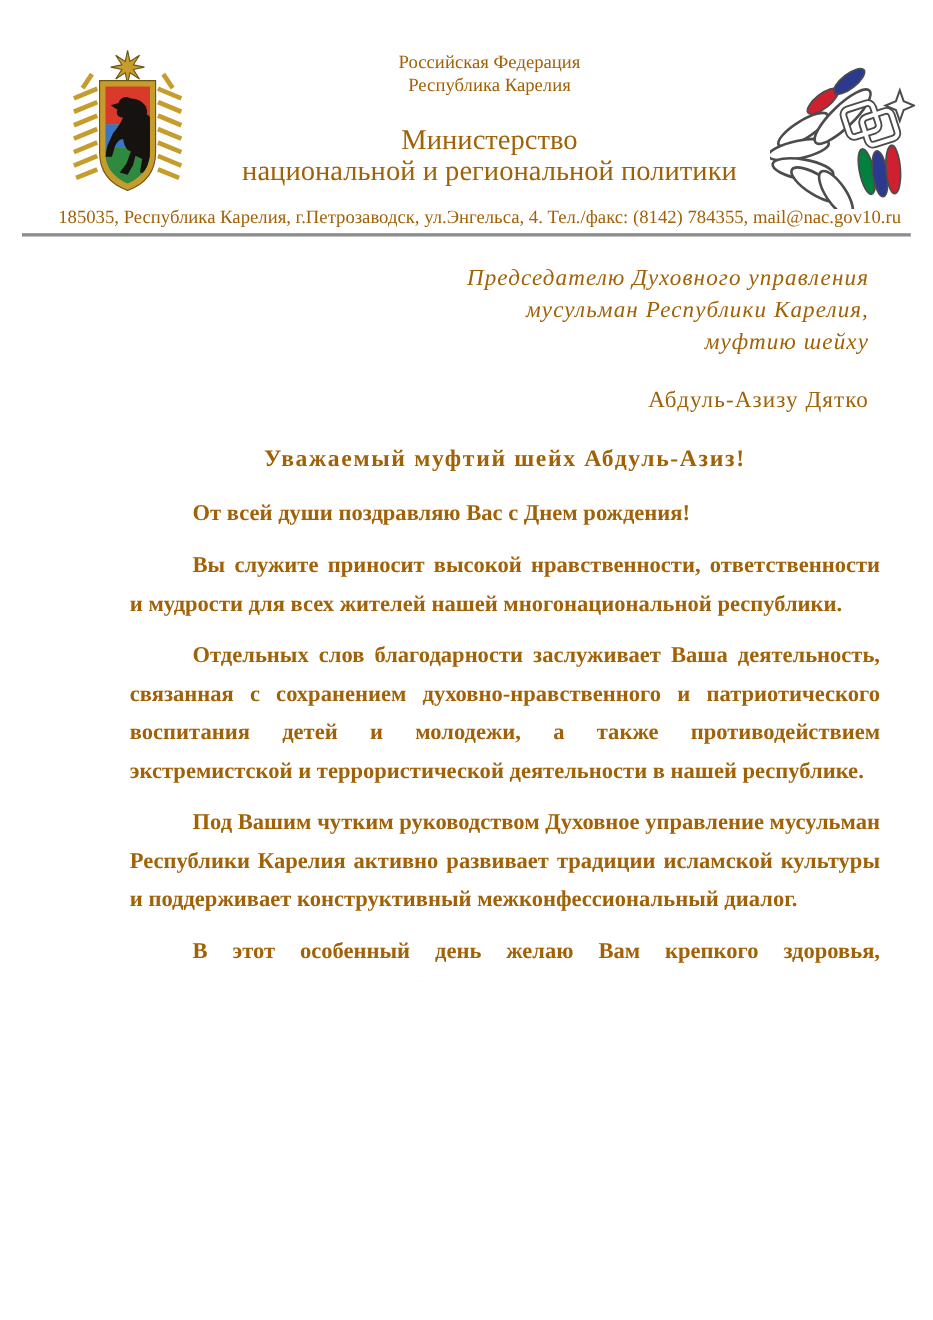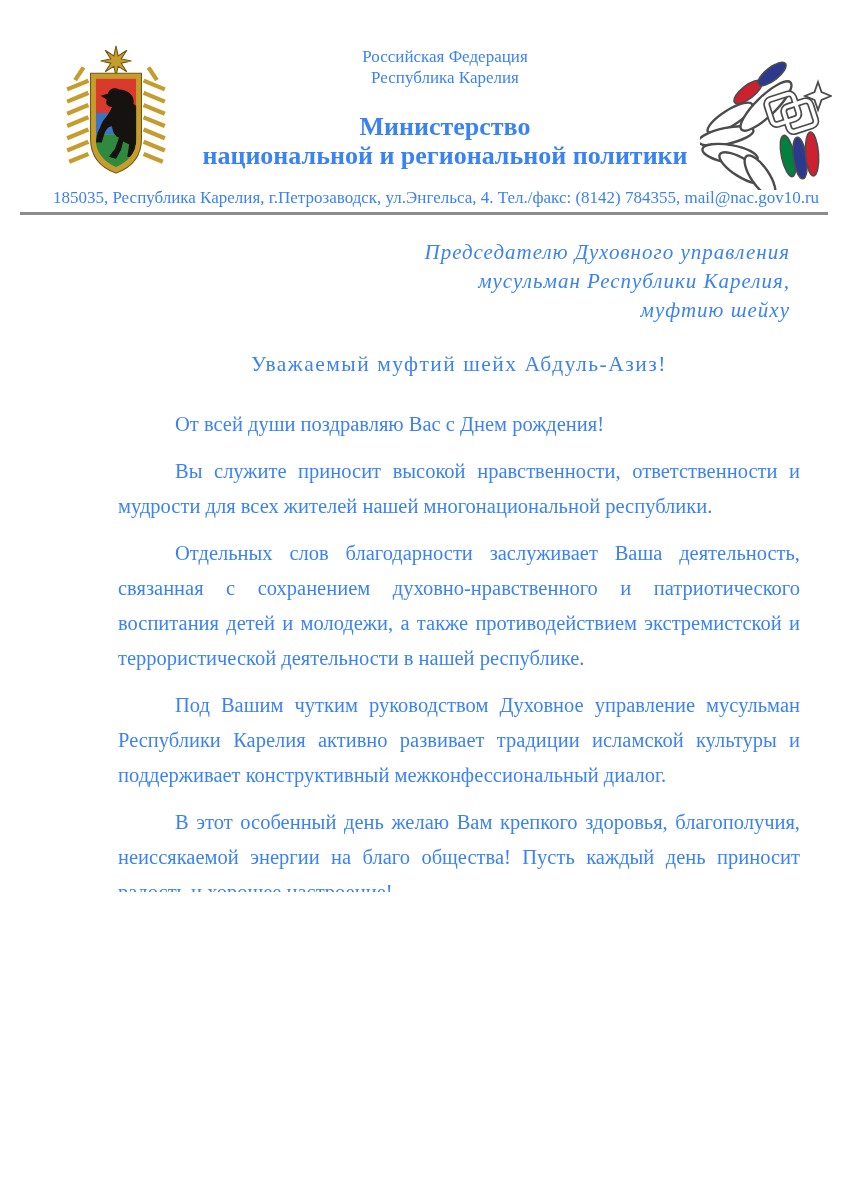--- a/index.html
+++ b/index.html
@@ -2,65 +2,65 @@
 <html><head>
 <meta charset="utf-8">
 <style>
   * { margin:0; padding:0; box-sizing:border-box; }
   html,body { background:#ffffff; }
   .page {
     position:relative;
     width:848px; height:892px;
     background:#ffffff;
     font-family:"Liberation Serif", serif;
-    color:#3b82f6;
+    color:#a16207;
     overflow:hidden;
   }
   
   .header { position:relative; height:216px; }
   .arms { position:absolute; left:62px; top:44px; width:108px; height:136px; }
   .emblem { position:absolute; left:700px; top:54px; width:132px; height:136px; }
   .header-text {
     position:absolute; top:46px; left:445px; transform:translateX(-50%);
     text-align:center; white-space:nowrap;
   }
   .header-text .small-line { font-size:17px; line-height:21px; }
-  .ministry { font-weight:bold; font-size:26px; line-height:29px; margin-top:24px; }
+  .ministry { font-weight:normal; font-size:26px; line-height:29px; margin-top:24px; }
   .address-line {
     position:absolute; top:188px; left:12px; width:100%;
     text-align:center; font-size:17px;
   }
   .header-rule {
     position:absolute; top:212px; left:20px; width:808px; height:3px;
     background:#8c8c8c; border:none;
   }
   
   .recipient {
     margin:22px 58px 0 0;
     text-align:right;
     font-size:21px; line-height:29px; letter-spacing:1px;font-style:italic;
   }
   .addressee-name {
     margin:24px 58px 0 0;
     text-align:right;
     font-size:21px; line-height:29px; letter-spacing:1px;
   }
   
-  .letter-body { margin:0 48px 0 118px; }
+  .letter-body { margin:0 48px 0 118px;font-weight:bold; }
   .salutation {
     margin-top:26px;
     text-align:center;
     font-size:21.5px; line-height:27px; letter-spacing:1.5px;
   }
   .letter-body p.para {
     font-size:20.5px; line-height:35px;
     text-align:justify; text-indent:57px;
     margin:0 0 12px 0;
   }
-  .letter-body p.para.first { margin-top:29px; }
+  .letter-body p.para.first { margin-top:19px; }
   
   .signature-row {
     position:relative;
     margin:52px 43px 0 122px;
     display:flex; justify-content:space-between; align-items:center;
     font-size:21px;
   }
   .sig-scribble {
     position:absolute; left:185px; top:-36px;
     width:345px; height:118px;
@@ -165,20 +165,21 @@
 
     <div class="address-line">185035, Республика Карелия, г.Петрозаводск, ул.Энгельса, 4. Тел./факс: (8142) 784355, mail@nac.gov10.ru</div>
     <div class="header-rule"></div>
   </div>
 
   <div class="recipient">
     <div>Председателю Духовного управления</div>
     <div>мусульман Республики Карелия,</div>
     <div>муфтию шейху</div>
   </div>
+  <div class="addressee-name">Абдуль-Азизу Дятко</div>
 
   <div class="letter-body">
     <div class="salutation">Уважаемый муфтий шейх Абдуль-Азиз!</div>
     <p class="para first">От всей души поздравляю Вас с Днем рождения!</p>
     <p class="para">Вы служите приносит высокой нравственности, ответственности и мудрости для всех жителей нашей многонациональной республики.</p>
     <p class="para">Отдельных слов благодарности заслуживает Ваша деятельность, связанная с сохранением духовно-нравственного и патриотического воспитания детей и молодежи, а также противодействием экстремистской и террористической деятельности в нашей республике.</p>
     <p class="para">Под Вашим чутким руководством Духовное управление мусульман Республики Карелия активно развивает традиции исламской культуры и поддерживает конструктивный межконфессиональный диалог.</p>
     <p class="para">В этот особенный день желаю Вам крепкого здоровья, благополучия, неиссякаемой энергии на благо общества! Пусть каждый день приносит радость и хорошее настроение!</p>
   </div>
 

